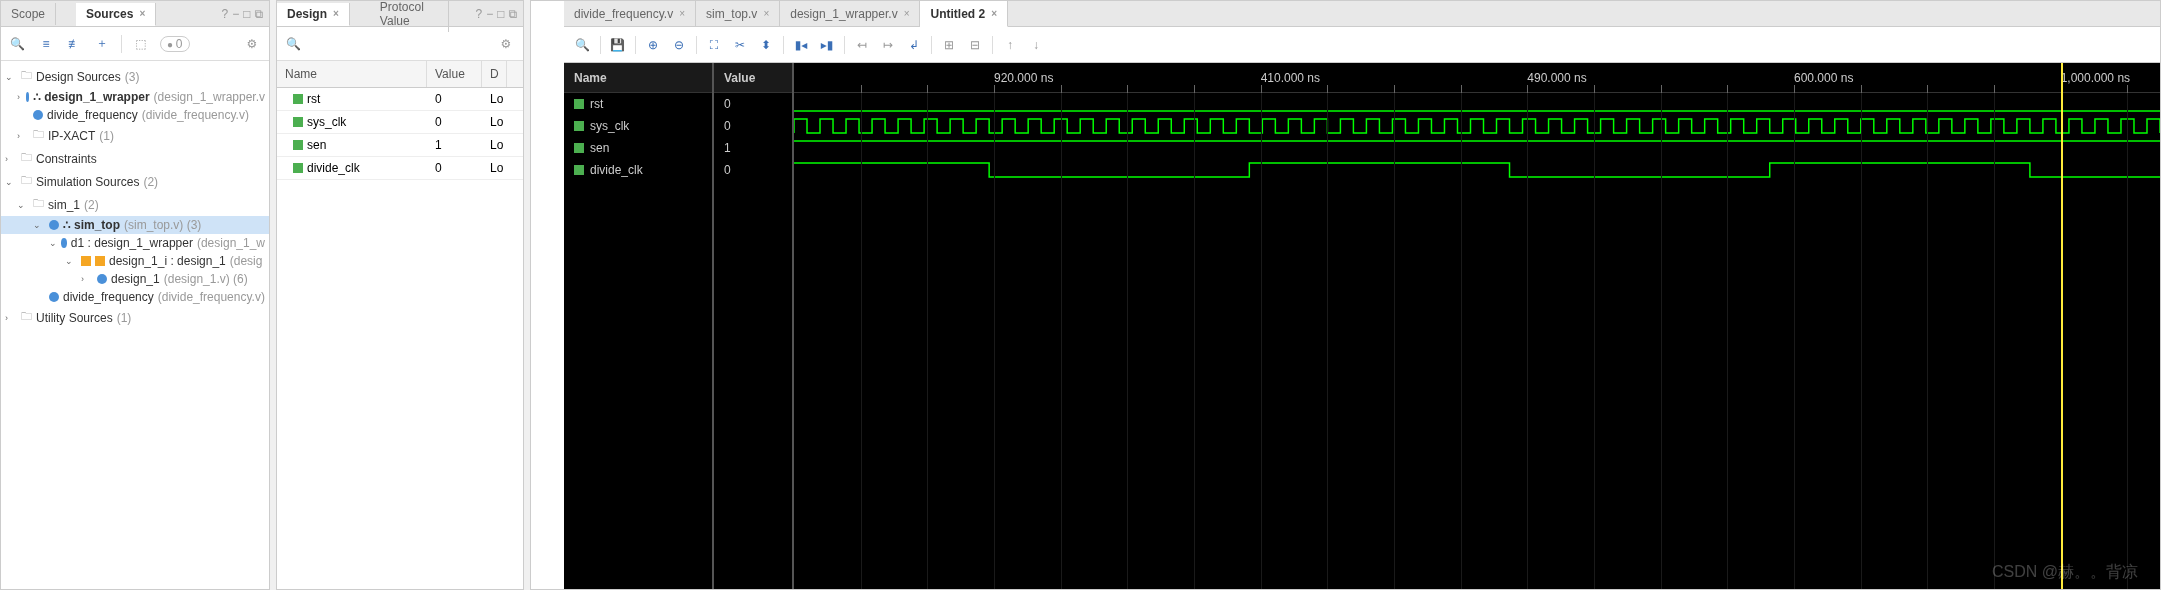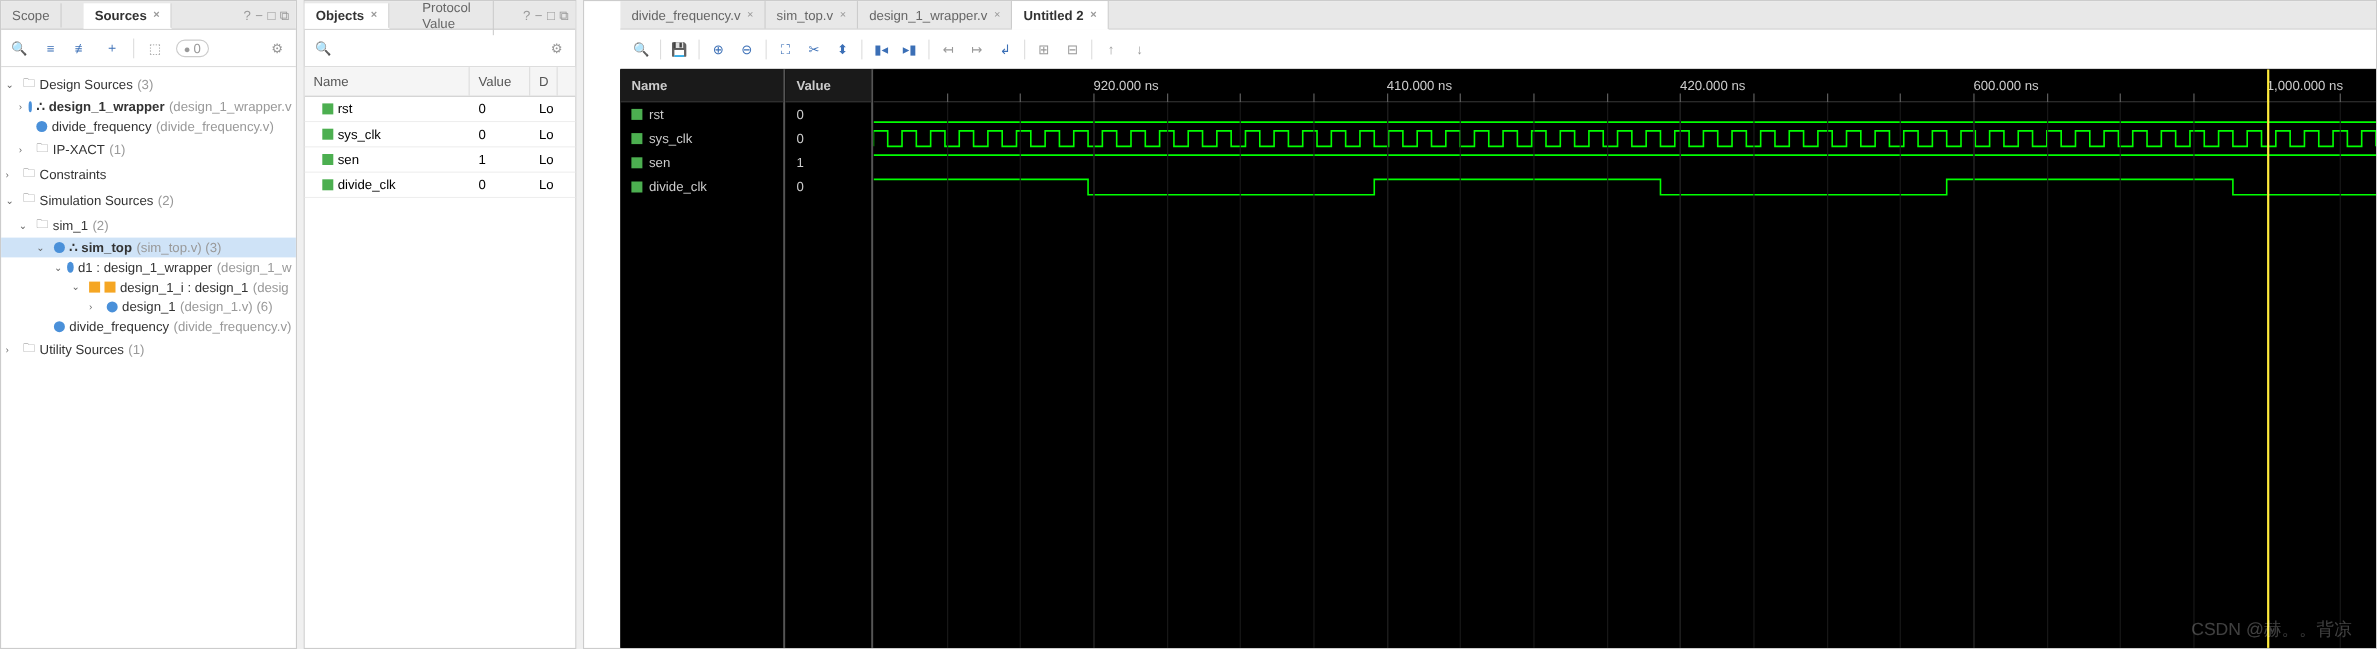--- a/index.html
+++ b/index.html
@@ -163,21 +163,21 @@
         <span class="folder">🗀</span>
         <span class="label">Utility Sources</span>
         <span class="muted">(1)</span>
       </div>
   </div>
 </div>
 
 <div class="panel" style="width:248px;margin-left:6px;">
   <div class="tabs">
     <div class="tab active">
-        <span>Objects</span>
+        <span>Design</span>
         <span class="close">×</span>
       </div>
     <div class="tab">Protocol Value</div>
     <div class="tab-controls">
       <span>?</span>
       <span>−</span>
       <span>□</span>
       <span>⧉</span>
     </div>
   </div>
@@ -267,21 +267,21 @@
     </div>
     <div class="wave-canvas">
       <div class="time-ruler" id="time-ruler">
           <div class="time-tick" style="left: 200px;">
             <div class="label">920.000 ns</div>
           </div>
           <div class="time-tick" style="left: 466.667px;">
             <div class="label">410.000 ns</div>
           </div>
           <div class="time-tick" style="left: 733.333px;">
-            <div class="label">420.000 ns</div>
+            <div class="label">490.000 ns</div>
           </div>
           <div class="time-tick" style="left: 1000px;">
             <div class="label">600.000 ns</div>
           </div>
           <div class="time-tick" style="left: 1266.67px;">
             <div class="label">1,000.000 ns</div>
           </div>
           <div style="position: absolute; left: 66.6667px; top: 22px; width: 1px; height: 8px; background: rgb(102, 102, 102);"></div>
           <div style="position: absolute; left: 133.333px; top: 22px; width: 1px; height: 8px; background: rgb(102, 102, 102);"></div>
           <div style="position: absolute; left: 200px; top: 22px; width: 1px; height: 8px; background: rgb(102, 102, 102);"></div>

